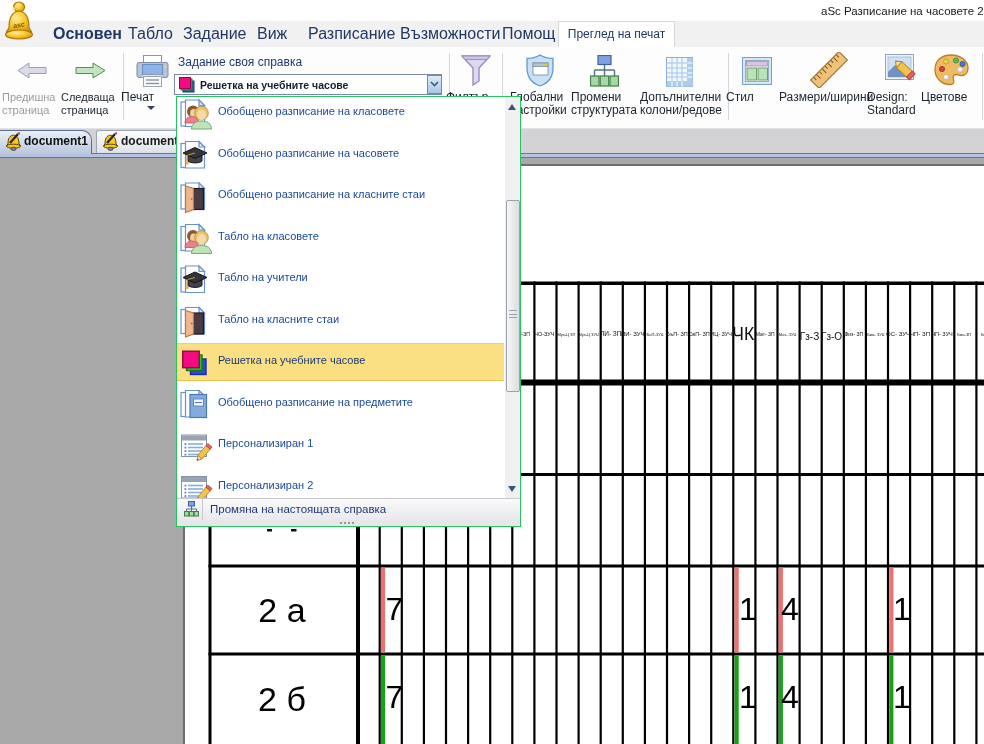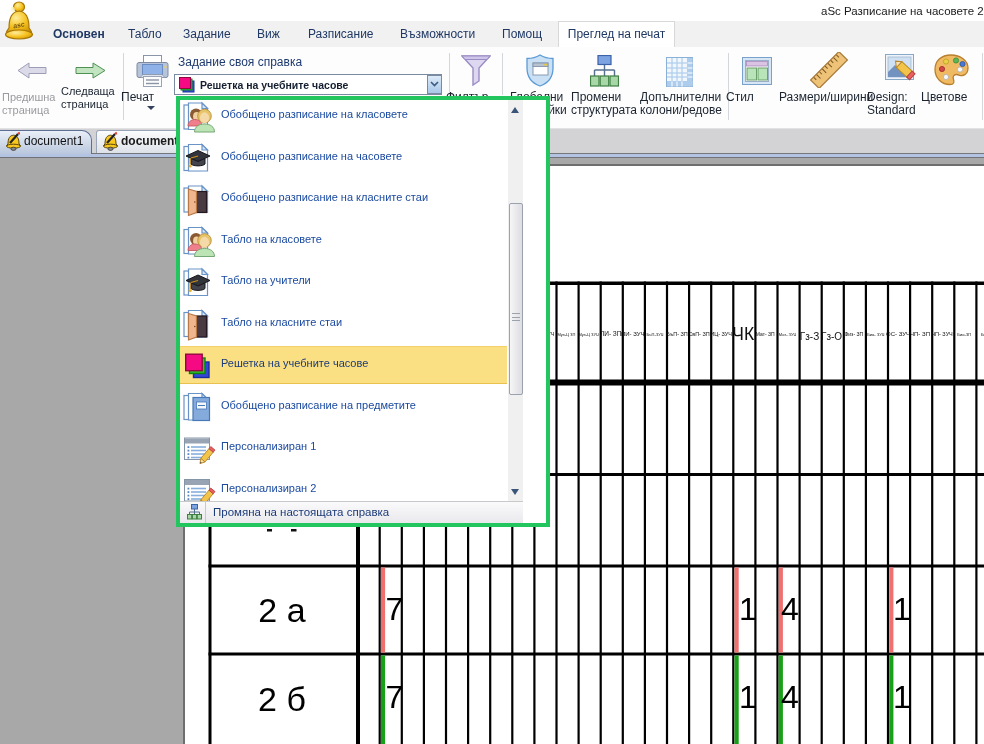--- a/index.html
+++ b/index.html
@@ -1,18 +1,18 @@
 <!DOCTYPE html>
 <html><head><meta charset="utf-8">
 <style>
 html,body{margin:0;padding:0}
 #app{position:relative;width:984px;height:744px;overflow:hidden;background:#fff;
  font-family:"Liberation Sans",sans-serif;-webkit-font-smoothing:antialiased}
 .ab{position:absolute}
-.mi{position:absolute;top:21px;height:26px;line-height:26px;font-size:12px;color:#1f3864;text-align:left}
+.mi{position:absolute;top:21px;height:26px;line-height:26px;font-size:16px;color:#1f3864;text-align:left}
 .rl{position:absolute;font-size:12px;color:#1b2430;text-align:left;line-height:12.5px;white-space:nowrap}
 .sep{position:absolute;width:1px;background:#d3d7dc}
 </style></head>
 <body>
 <div id="app">
 
 <div class="ab" style="left:821px;top:5px;width:163px;font-size:11.5px;color:#1a1a1a;white-space:nowrap;overflow:hidden">aSc Разписание на часовете 2</div>
 
 <div class="ab" style="left:0;top:21px;width:984px;height:26px;background:#f1f1f2"></div>
 <div class="mi" style="left:53px;width:48px;font-weight:bold">Основен</div>
@@ -42,21 +42,21 @@
 <div class="ab" style="left:0;top:47px;width:984px;height:82px;background:#fdfdfe;border-bottom:1px solid #e2e2e4;box-sizing:border-box"></div>
 
 <svg class="ab" style="left:17px;top:62px" width="30" height="17" viewBox="0 0 30 17">
  <path d="M29,5.5 L12,5.5 L12,1 L1,8.5 L12,16 L12,11.5 L29,11.5 Z" fill="#dadae8" stroke="#9d9db8" stroke-width="1"></path>
     </svg>
 <div class="rl" style="left:2px;top:91px;width:58px;color:#9b9b9f;font-size:11px">Предишна<br>страница</div>
 
 <svg class="ab" style="left:75px;top:62px" width="31" height="17" viewBox="0 0 31 17">
  <path d="M1,5.5 L18,5.5 L18,1 L30,8.5 L18,16 L18,11.5 L1,11.5 Z" fill="#c3e4c0" stroke="#4e9150" stroke-width="1"></path>
     </svg>
-<div class="rl" style="left:61px;top:85px;width:58px;font-size:11px">Следваща<br>страница</div>
+<div class="rl" style="left:61px;top:91px;width:58px;font-size:11px">Следваща<br>страница</div>
 <div class="sep" style="left:123px;top:53px;height:67px"></div>
 
 <svg class="ab" style="left:136px;top:55px" width="33" height="32" viewBox="0 0 33 32">
  <rect x="7.5" y="0.5" width="18" height="11" fill="#fff" stroke="#8a96a8"></rect>
  <rect x="1" y="7.5" width="31" height="15" rx="2" fill="#b7c3d8" stroke="#7d8ba0"></rect>
  <rect x="6.5" y="9.5" width="20" height="10" fill="#8fb2e8" stroke="#6a8cc0"></rect>
  <circle cx="29.5" cy="12" r="1.2" fill="#e8d060"></circle>
  <path d="M4,22.5 L7,19.5 L26,19.5 L29,22.5 Z" fill="#dde4ee" stroke="#8a96a8" stroke-width=".8"></path>
  <rect x="7.5" y="21.5" width="18" height="10" fill="#fbfcfe" stroke="#9aa4b4"></rect>
  <line x1="10" y1="25" x2="23" y2="25" stroke="#8a94a4" stroke-width="1.4"></line>
@@ -186,21 +186,21 @@
 
 <div class="ab" style="left:0;top:129px;width:984px;height:24px;background:#d3d3d5"></div>
 <div class="ab" style="left:0;top:152.5px;width:984px;height:1px;background:#75777b"></div>
 <div class="ab" style="left:0;top:153.5px;width:984px;height:3px;background:#b5c3e2"></div>
 <div class="ab" style="left:0;top:156.5px;width:984px;height:1.5px;background:#6f7276"></div>
 
 <div class="ab" style="left:96px;top:130px;width:110px;height:23px;background:linear-gradient(#fbfcfd,#dde1e8);border:1px solid #9aa6b8;border-bottom:none;border-radius:3px 10px 0 0;box-sizing:border-box"></div>
 <div class="ab" style="left:121px;top:134px;font-size:12px;font-weight:bold;color:#1a1a1a">document</div>
 
 <div class="ab" style="left:-6px;top:130px;width:98px;height:24px;background:linear-gradient(#e9eff8,#b9c7dd);border:1px solid #5a6f92;border-bottom:none;border-radius:3px 10px 0 0;box-sizing:border-box"></div>
-<div class="ab" style="left:24px;top:134px;font-size:12px;font-weight:normal;color:#111">document1</div>
+<div class="ab" style="left:24px;top:134px;font-size:12px;font-weight:bold;color:#111">document1</div>
 <svg class="ab" style="left:6px;top:131px" width="17" height="20" viewBox="0 0 17 20">
  <path d="M2,13 C2,7 4,4.5 7.5,4.2 C11,4.5 13,7 13,13 L14.5,14.5 L0.5,14.5 Z" fill="#f8c81e" stroke="#5a4408" stroke-width="1"></path>
  <ellipse cx="7.5" cy="15.2" rx="7" ry="2" fill="#f8c81e" stroke="#5a4408" stroke-width="1"></ellipse>
  <ellipse cx="7.5" cy="17.8" rx="2.6" ry="1.6" fill="#888" stroke="#333" stroke-width=".8"></ellipse>
  <line x1="4" y1="12" x2="12" y2="3" stroke="#222" stroke-width="2.2"></line>
  <path d="M11,2.2 L13.5,0.8 L14.2,3.8 Z" fill="#e03020"></path>
 </svg>
 <svg class="ab" style="left:103px;top:131px" width="17" height="20" viewBox="0 0 17 20">
  <path d="M2,13 C2,7 4,4.5 7.5,4.2 C11,4.5 13,7 13,13 L14.5,14.5 L0.5,14.5 Z" fill="#f8c81e" stroke="#5a4408" stroke-width="1"></path>
  <ellipse cx="7.5" cy="15.2" rx="7" ry="2" fill="#f8c81e" stroke="#5a4408" stroke-width="1"></ellipse>
@@ -283,21 +283,21 @@
       <text x="200.5" y="542" font-size="32" fill="#000">7</text>
       <text x="554" y="454" font-size="32" fill="#000">1</text>
       <text x="554" y="542" font-size="32" fill="#000">1</text>
       <text x="596" y="454" font-size="32" fill="#000">4</text>
       <text x="596" y="542" font-size="32" fill="#000">4</text>
       <text x="708" y="454" font-size="32" fill="#000">1</text>
       <text x="708" y="542" font-size="32" fill="#000">1</text>
       <rect x="82" y="363" width="5" height="2.5" fill="#111"></rect>
       <rect x="106" y="363" width="5.5" height="2.5" fill="#111"></rect>
     </svg>
-<div class="ab" style="left:176px;top:95.5px;width:374px;height:431px;background:#fff;border:4px solid #22c55e;box-sizing:border-box;overflow:hidden;z-index:20">
+<div class="ab" style="left:176px;top:95.5px;width:345px;height:431px;background:#fff;border:1px solid #22c55e;box-sizing:border-box;overflow:hidden;z-index:20">
 <div class="ab" style="left:0;top:246px;width:327px;height:38.5px;background:#fbe083;border-top:1px solid #f3d06a;border-bottom:1px solid #e8c14f;box-sizing:border-box"></div>
 <div class="ab" style="left:41px;top:8.5px;font-size:11px;color:#1b4aa0;white-space:nowrap">Обобщено разписание на класовете</div>
 <div class="ab" style="left:41px;top:50.0px;font-size:11px;color:#1b4aa0;white-space:nowrap">Обобщено разписание на часовете</div>
 <div class="ab" style="left:41px;top:91.5px;font-size:11px;color:#1b4aa0;white-space:nowrap">Обобщено разписание на класните стаи</div>
 <div class="ab" style="left:41px;top:133.0px;font-size:11px;color:#1b4aa0;white-space:nowrap">Табло на класовете</div>
 <div class="ab" style="left:41px;top:174.5px;font-size:11px;color:#1b4aa0;white-space:nowrap">Табло на учители</div>
 <div class="ab" style="left:41px;top:216.0px;font-size:11px;color:#1b4aa0;white-space:nowrap">Табло на класните стаи</div>
 <div class="ab" style="left:41px;top:257.5px;font-size:11px;color:#1b3a78;white-space:nowrap">Решетка на учебните часове</div>
 <div class="ab" style="left:41px;top:299.0px;font-size:11px;color:#1b4aa0;white-space:nowrap">Обобщено разписание на предметите</div>
 <div class="ab" style="left:41px;top:340.5px;font-size:11px;color:#1b4aa0;white-space:nowrap">Персонализиран 1</div>

